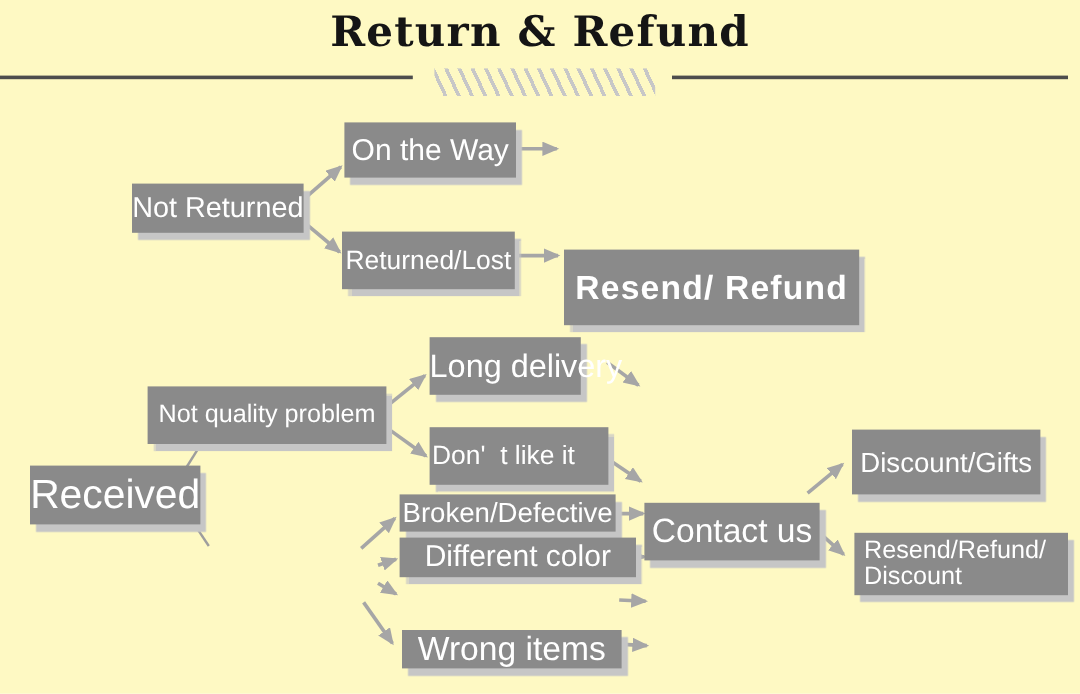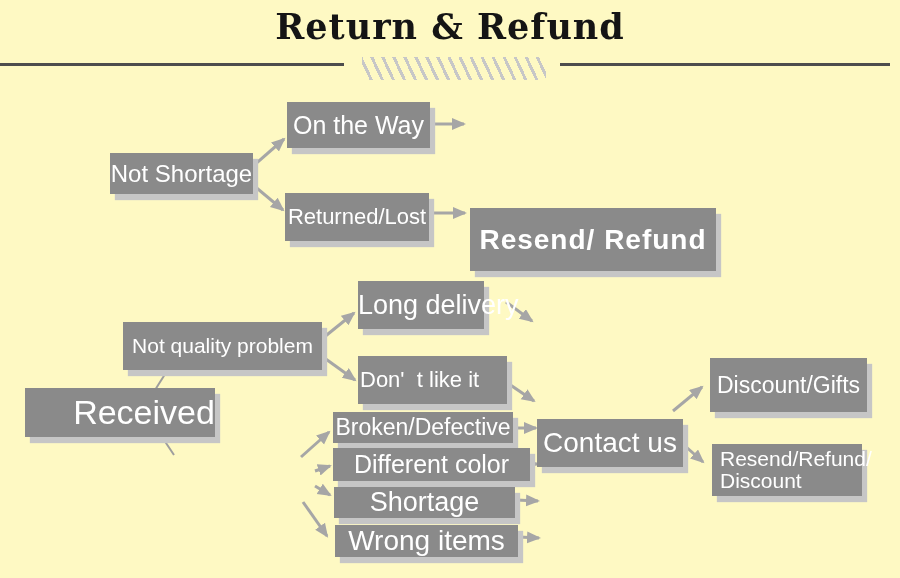--- a/index.html
+++ b/index.html
@@ -37,32 +37,32 @@
     display:flex;align-items:center;justify-content:center;
     box-shadow:5px 6px 1px #c6c6c6;
     white-space:pre;
     line-height:1.05;
   }
   #n-not-received          {left:110px;top:153px;width:143px;height:41px;font-size:24px;}
   #n-on-the-way            {left:287px;top:102px;width:143px;height:46px;font-size:25px;}
   #n-pls-wait              {left:468px;top:101px;width:244px;height:47px;font-size:23px;}
   #n-returned-lost         {left:285px;top:193px;width:144px;height:48px;font-size:22px;}
   #n-resend-refund         {left:470px;top:208px;width:246px;height:63px;font-size:28px;font-weight:600;letter-spacing:1px;}
-  #n-received              {left:25px; top:388px;width:142px;height:49px;font-size:34px;padding-left:48px;}
+  #n-received              {left:25px; top:388px;width:142px;height:49px;font-size:34px;}
   #n-not-quality-problem   {left:123px;top:322px;width:199px;height:48px;font-size:21px;}
   #n-long-delivery         {left:358px;top:281px;width:126px;height:48px;font-size:27px;justify-content:flex-start;}
   #n-dont-like-it          {left:358px;top:356px;width:147px;height:48px;font-size:22px;justify-content:flex-start;padding-left:2px;}
   #n-quality-problem       {left:123px;top:454px;width:191px;height:51px;font-size:25px;}
   #n-broken-defective      {left:333px;top:412px;width:180px;height:31px;font-size:23px;}
   #n-different-color       {left:333px;top:448px;width:197px;height:33px;font-size:25px;}
   #n-shortage              {left:334px;top:487px;width:181px;height:31px;font-size:27px;}
   #n-wrong-items           {left:335px;top:525px;width:183px;height:32px;font-size:28px;}
   #n-contact-us            {left:537px;top:407px;width:146px;height:48px;font-size:28px;margin-top:12px;}
   #n-discount-gifts        {left:710px;top:358px;width:157px;height:54px;font-size:23px;}
-  #n-resend-refund-discount{left:712px;top:444px;width:150px;height:52px;font-size:21px;
+  #n-resend-refund-discount{left:712px;top:444px;width:178px;height:52px;font-size:21px;
                             flex-direction:column;align-items:flex-start;justify-content:center;padding-left:8px;box-sizing:border-box;}
   
   .arrows{position:absolute;left:0;top:0;width:900px;height:578px;pointer-events:none;}
 </style>
 </head>
 <body>
 
 <div class="canvas">
 
   <h1 class="title">Return &amp; Refund</h1>
@@ -95,31 +95,30 @@
       <line x1="519" y1="537" x2="539" y2="538" marker-end="url(#ah)"></line>
       <line x1="673" y1="411" x2="702" y2="387" marker-end="url(#ah)"></line>
       <line x1="675" y1="437" x2="703" y2="462" marker-end="url(#ah)"></line>
     </g>
     <g stroke="#9e9e9e" stroke-width="2" fill="none">
       <line x1="167" y1="371" x2="155" y2="390"></line>
       <line x1="162" y1="437" x2="174" y2="455"></line>
     </g>
   </svg>
 
-  <div class="node" id="n-not-received">Not Shortage</div>
+  <div class="node" id="n-not-received">Not Returned</div>
   <div class="node" id="n-on-the-way">On the Way</div>
   <div class="node" id="n-returned-lost">Returned/Lost</div>
   <div class="node" id="n-resend-refund">Resend/ Refund</div>
   <div class="node" id="n-received">Received</div>
   <div class="node" id="n-not-quality-problem">Not quality problem</div>
   <div class="node" id="n-long-delivery">Long delivery</div>
   <div class="node" id="n-dont-like-it">Don'  t like it</div>
   <div class="node" id="n-broken-defective">Broken/Defective</div>
   <div class="node" id="n-different-color">Different color</div>
-  <div class="node" id="n-shortage">Shortage</div>
   <div class="node" id="n-wrong-items">Wrong items</div>
   <div class="node" id="n-contact-us">Contact us</div>
   <div class="node" id="n-discount-gifts">Discount/Gifts</div>
   <div class="node" id="n-resend-refund-discount">
     <span>Resend/Refund/</span>
     <span>Discount</span>
   </div>
 
 </div>
 

